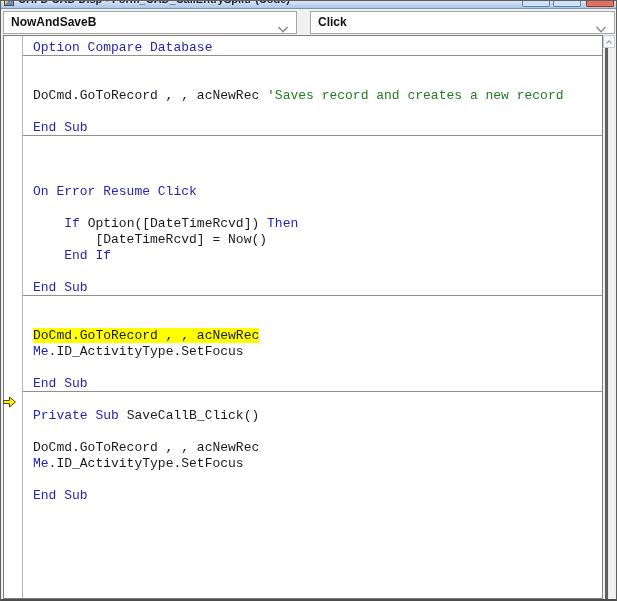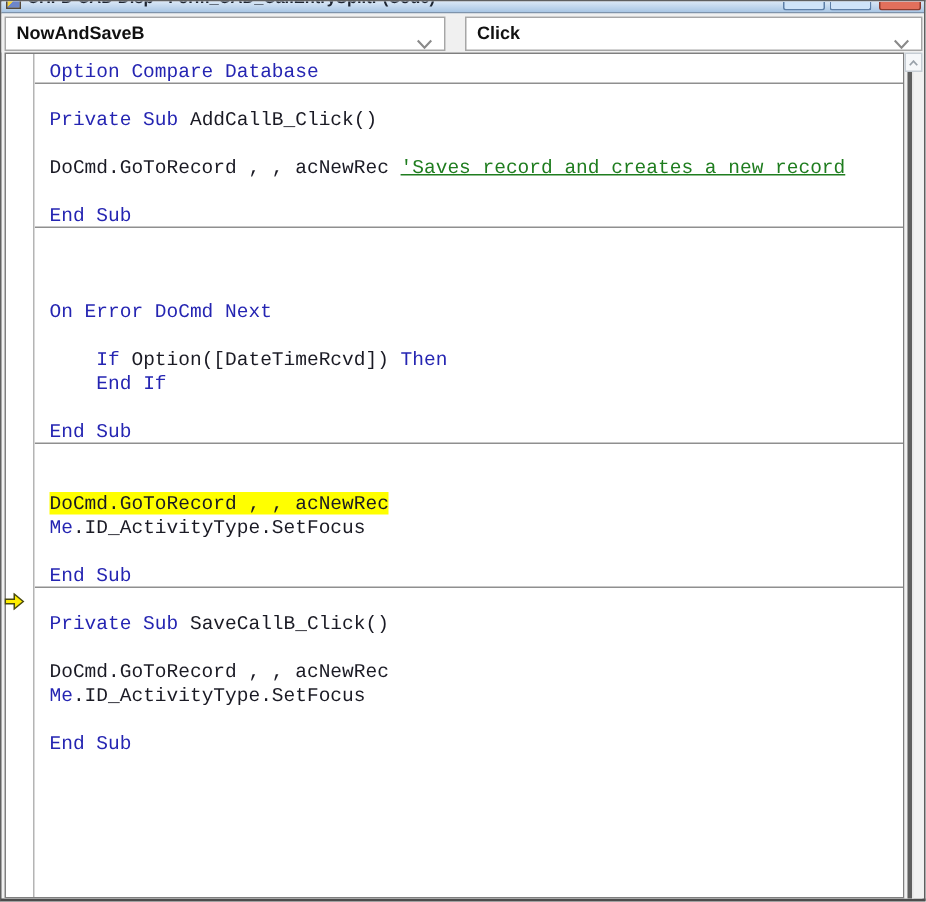--- a/index.html
+++ b/index.html
@@ -36,21 +36,21 @@
   .codewrap{position:absolute;left:2px;top:34px;right:13px;bottom:0;background:#fff;
             border:1px solid #7f7f7f;display:flex;justify-content:space-between;}
   .margin-bar{position:relative;width:19px;background:#fff;border-right:1px solid #b4b4b4;
               flex:none;}
   .code{flex:1;padding-top:4px;font-family:"Liberation Mono","DejaVu Sans Mono",monospace;
         font-size:13px;overflow:hidden;}
   .code-line{height:16px;line-height:16px;white-space:pre;padding-left:10px;}
   .code-line.divider{border-bottom:1px solid var(--divider);}
   .t-k{color:var(--kw);}
   .t-n{color:var(--id);}
-  .t-c{color:var(--cm);text-decoration:underline;}
+  .t-c{color:var(--cm);}
   .hl{background:var(--hl);}
   .exec-arrow{position:absolute;left:-1px;width:14px;height:12px;}
   
   .scrollbar{position:absolute;top:34px;right:1px;width:12px;bottom:0;background:#f1f1f1;}
   .sb-btn{position:absolute;top:0;left:0;right:0;height:13px;background:#f6f8fa;
           border:1px solid #c6cdd4;}
   .sb-btn svg{display:block;margin:4px auto 0;}
   .sb-thumb{position:absolute;top:13px;bottom:0;left:2px;width:4px;background:#e6e6e6;
             border-left:3px solid #5f5f5f;}
 </style>
@@ -90,31 +90,31 @@
 
   <div class="codewrap">
     <div class="margin-bar">
         <span class="exec-arrow" style="top: 358px;"><svg width="14" height="12" viewBox="0 0 14 12">
             <path d="M0.5 4.5 L6.5 4.5 L6.5 1 L12.5 6 L6.5 11 L6.5 7.5 L0.5 7.5 Z" fill="#ffee00" stroke="#4a4a10" stroke-width="1"></path>
           </svg></span>
       </div>
     <div class="code">
         <div class="code-line divider"><span class="t-k">Option Compare Database</span></div>
         <div class="code-line"></div>
-        <div class="code-line"><span class="t-k">Private Sub </span><span class="t-n">AddCallB_Click()</span></div>
         <div class="code-line"></div>
         <div class="code-line"><span class="t-n">DoCmd.GoToRecord , , acNewRec </span><span class="t-c">'Saves record and creates a new record</span></div>
         <div class="code-line"></div>
         <div class="code-line divider"><span class="t-k">End Sub</span></div>
         <div class="code-line"></div>
         <div class="code-line"></div>
         <div class="code-line"></div>
-        <div class="code-line"><span class="t-k">On Error DoCmd Next</span></div>
+        <div class="code-line"><span class="t-k">On Error Resume Click</span></div>
         <div class="code-line"></div>
         <div class="code-line"><span class="t-n">    </span><span class="t-k">If </span><span class="t-n">Option([DateTimeRcvd]) </span><span class="t-k">Then</span></div>
+        <div class="code-line"><span class="t-n">        [DateTimeRcvd] = Now()</span></div>
         <div class="code-line"><span class="t-n">    </span><span class="t-k">End If</span></div>
         <div class="code-line"></div>
         <div class="code-line divider"><span class="t-k">End Sub</span></div>
         <div class="code-line"></div>
         <div class="code-line"></div>
         <div class="code-line"><span class="hl"><span class="t-n">DoCmd.GoToRecord , , acNewRec</span></span></div>
         <div class="code-line"><span class="t-k">Me</span><span class="t-n">.ID_ActivityType.SetFocus</span></div>
         <div class="code-line"></div>
         <div class="code-line divider"><span class="t-k">End Sub</span></div>
         <div class="code-line"></div>

